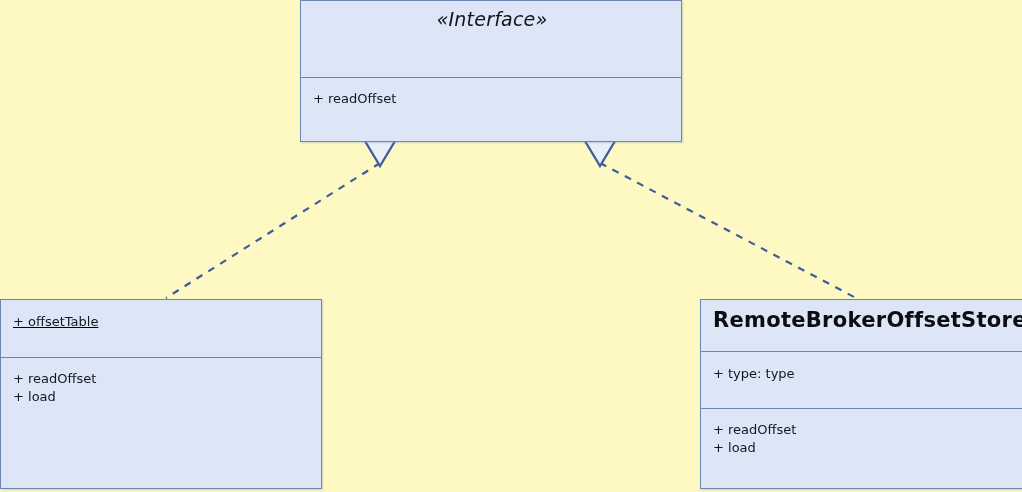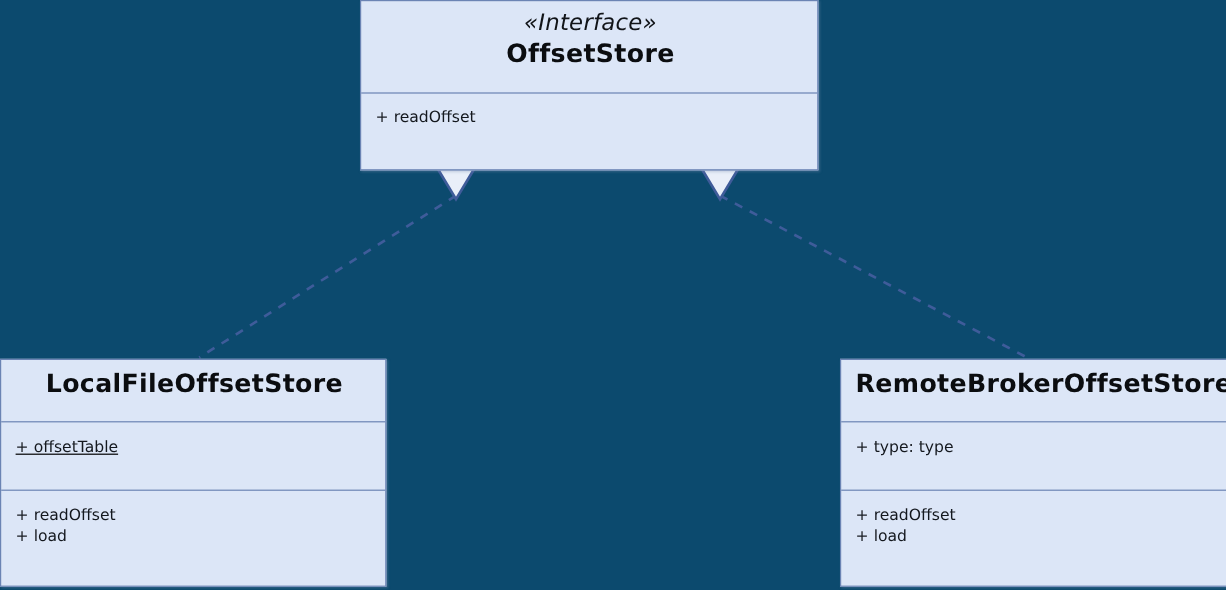--- a/index.html
+++ b/index.html
@@ -7,21 +7,21 @@
     padding: 0;
     background: #ffffff;
   }
   body {
     font-family: "DejaVu Sans", sans-serif;
   }
   #diagram-canvas {
     position: relative;
     width: 1022px;
     height: 492px;
-    background: #0c4a6e;
+    background: #fef9c3;
     overflow: hidden;
   }
   #edge-layer {
     position: absolute;
     left: 0;
     top: 0;
     width: 1022px;
     height: 492px;
     pointer-events: none;
   }
@@ -124,31 +124,27 @@
     </g>
     <g>
       <line x1="600" y1="163" x2="856" y2="298" stroke="#3f5c9a" stroke-width="2.2" stroke-dasharray="7 7" stroke-linecap="butt"></line>
       <polygon points="585,141 615,141 600,166" fill="#e9eff9" stroke="#3f5c9a" stroke-width="2.2" stroke-linejoin="miter"></polygon>
     </g>
   </svg>
 
   <div class="uml-class" id="interface-offsetstore">
     <div class="uml-compartment class-header">
       <div class="stereotype">«Interface»</div>
-      <div class="class-title">OffsetStore</div>
     </div>
     <div class="uml-compartment ops-compartment">
       <div class="member-line">+ readOffset</div>
     </div>
   </div>
 
   <div class="uml-class" id="class-localfileoffsetstore">
-    <div class="uml-compartment class-header">
-      <div class="class-title">LocalFileOffsetStore</div>
-    </div>
     <div class="uml-compartment attrs-compartment">
       <div class="member-line">+ offsetTable</div>
     </div>
     <div class="uml-compartment ops-compartment">
       <div class="member-line">+ readOffset</div>
       <div class="member-line">+ load</div>
     </div>
   </div>
 
   <div class="uml-class" id="class-remotebrokeroffsetstore">

